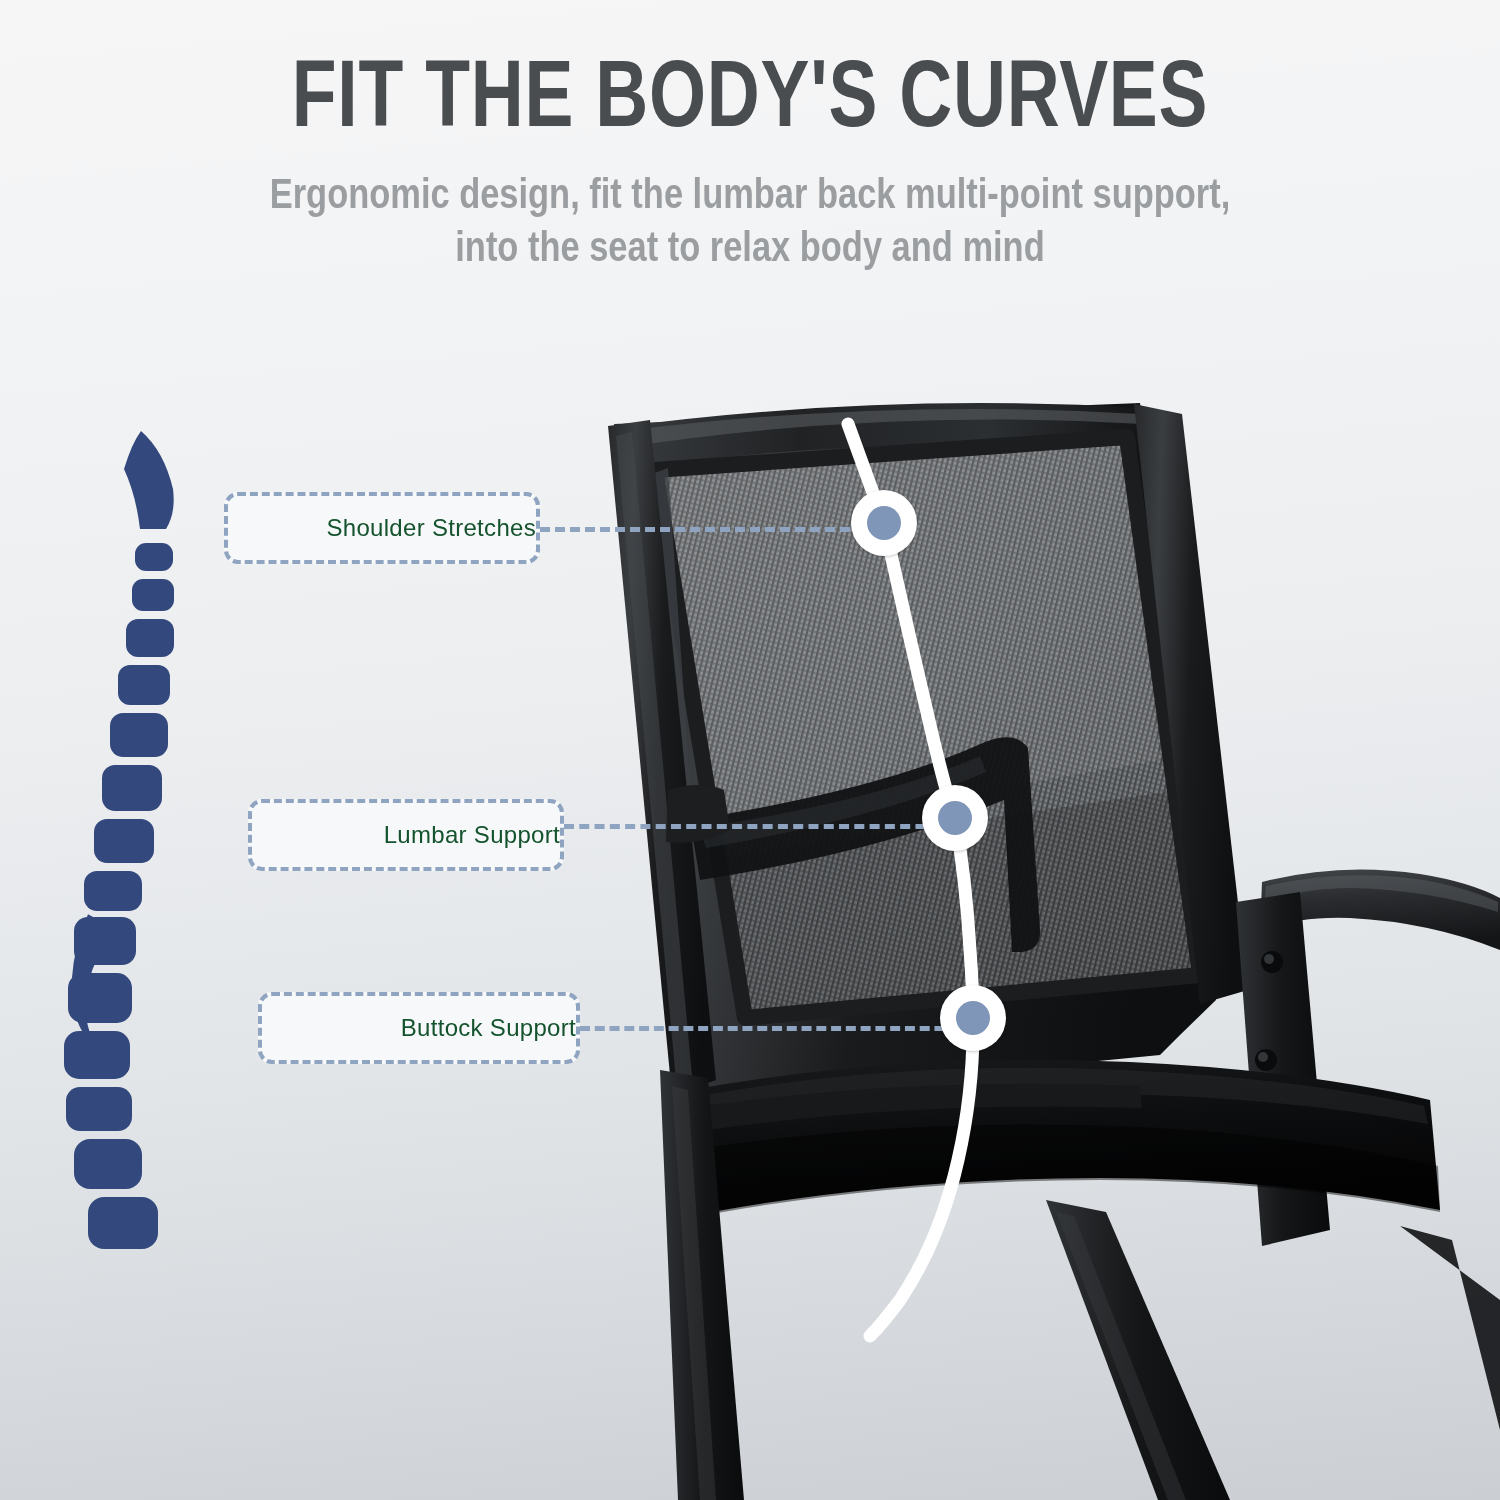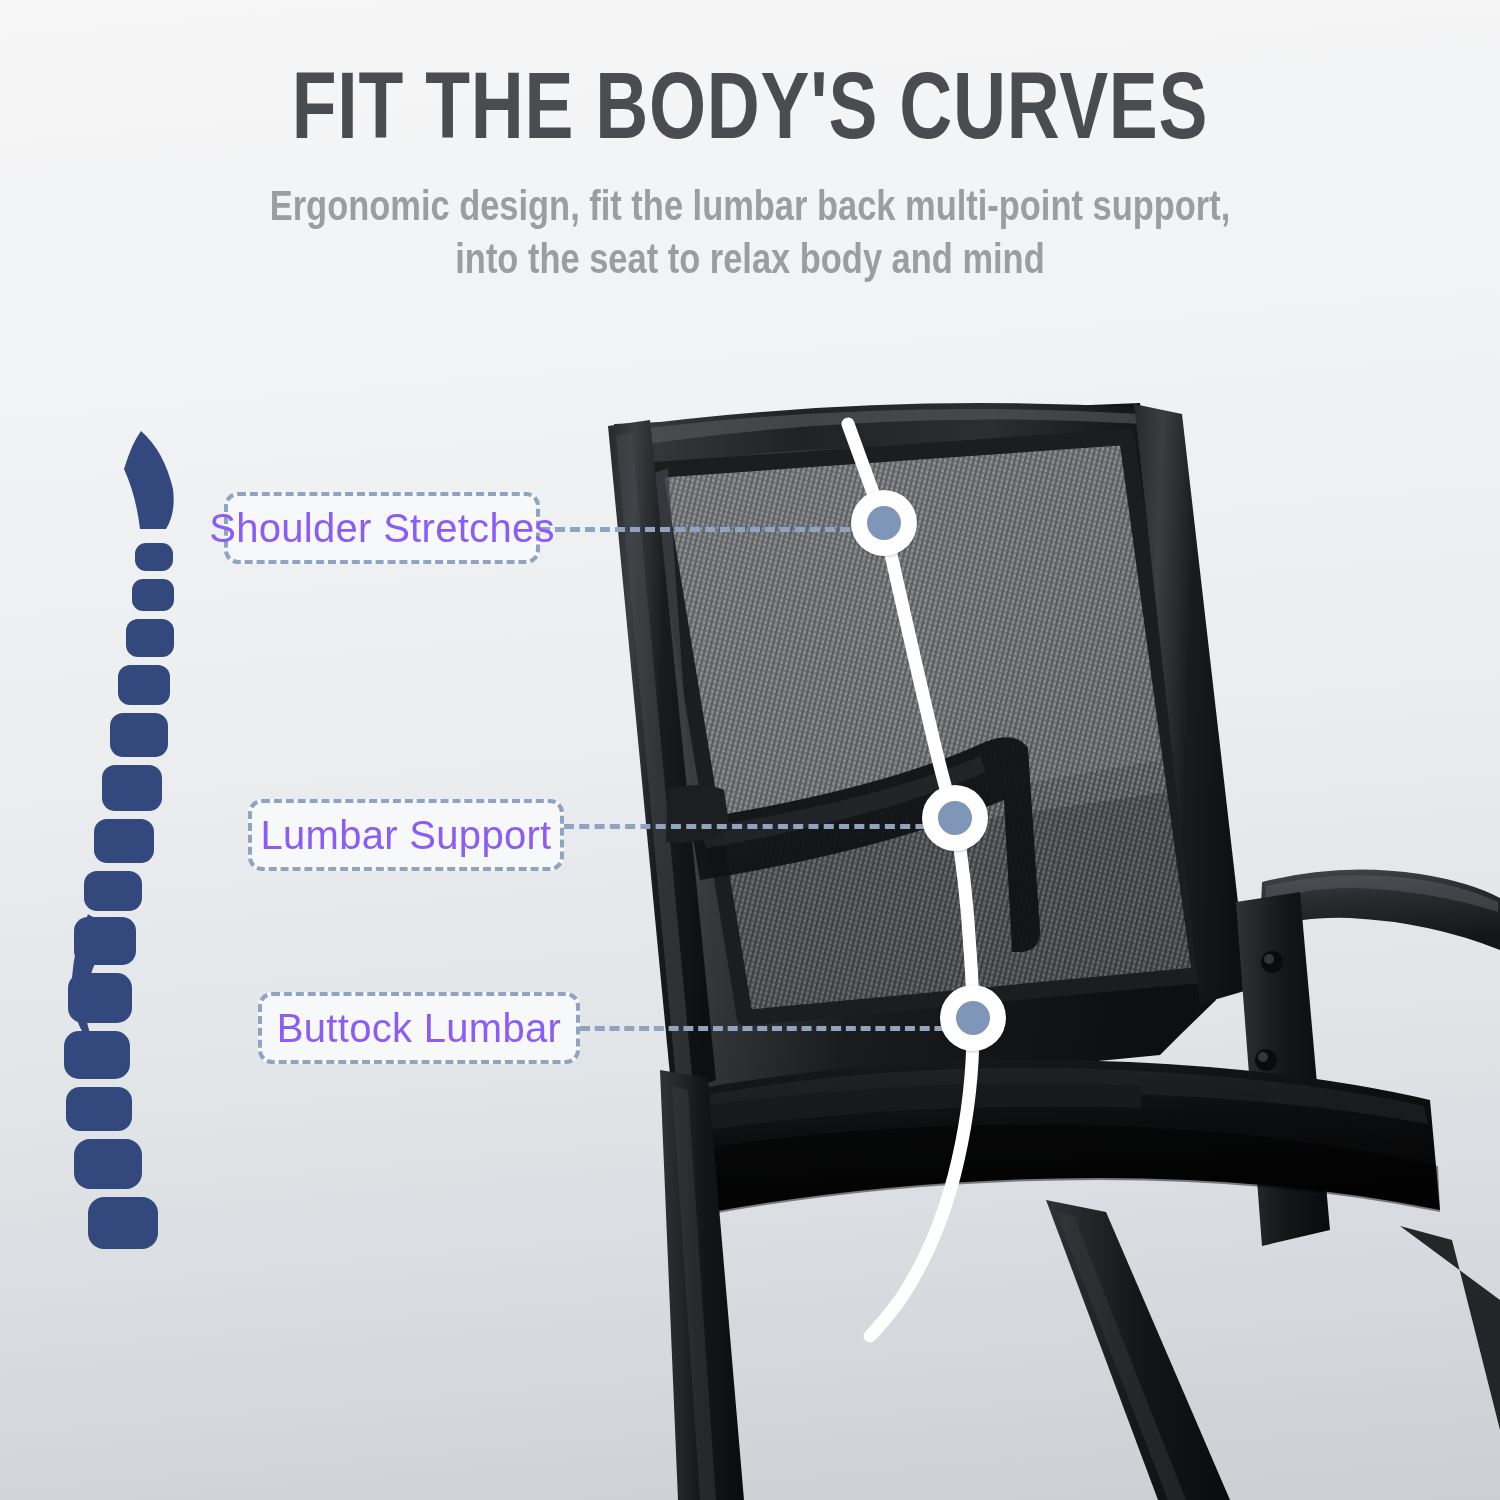--- a/index.html
+++ b/index.html
@@ -17,21 +17,20 @@
   }
 
   
   #header {
     position: absolute;
     left: 0;
     top: 0;
     width: 1500px;
     text-align: center;
     z-index: 40;
-    margin-top: 12px;
   }
   #title {
     margin: 0;
     padding-top: 46px;
     font-family: "Liberation Sans Narrow", "Liberation Sans", sans-serif;
     font-size: 94px;
     line-height: 1.02;
     font-weight: bold;
     letter-spacing: 1px;
     color: #4a4d50;
@@ -71,26 +70,26 @@
     z-index: 10;
   }
 
   
   .callout {
     position: absolute;
     z-index: 50;
     box-sizing: border-box;
     display: flex;
     align-items: center;
-    justify-content: center;
+    justify-content: flex-end;
     background: #f7f8f9;
     border: 4px dashed #8fa4c0;
     border-radius: 14px;
-    color: #8b5cf6;
-    font-size: 40px;
+    color: #14532d;
+    font-size: 24px;
     letter-spacing: 0.3px;
     white-space: nowrap;
   }
   #callout-shoulder { left: 224px; top: 492px;  width: 316px; height: 72px; }
   #callout-lumbar   { left: 248px; top: 790px;  width: 316px; height: 72px; margin-top: 9px; }
   #callout-buttock  { left: 258px; top: 992px;  width: 322px; height: 72px; }
 
   
   .leader {
     position: absolute;
@@ -288,21 +287,21 @@
     <i></i>
   </div>
 
   <div class="callout" id="callout-shoulder">
     <span>Shoulder Stretches</span>
   </div>
   <div class="callout" id="callout-lumbar">
     <span>Lumbar Support</span>
   </div>
   <div class="callout" id="callout-buttock">
-    <span>Buttock Lumbar</span>
+    <span>Buttock Support</span>
   </div>
 
   <div id="header">
     <h1 id="title">FIT THE BODY'S CURVES</h1>
     <p id="subtitle">Ergonomic design, fit the lumbar back multi-point support,
 into the seat to relax body and mind</p>
   </div>
 
 </div>
 

